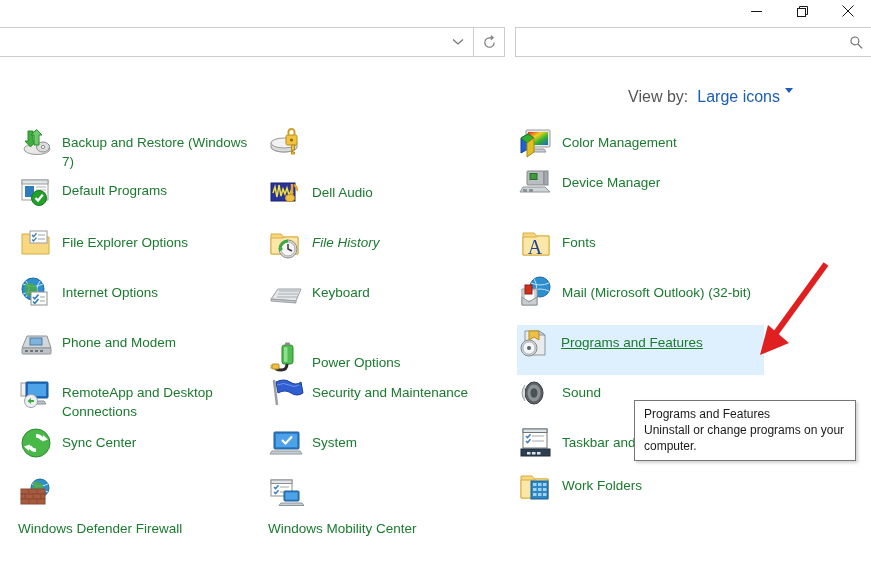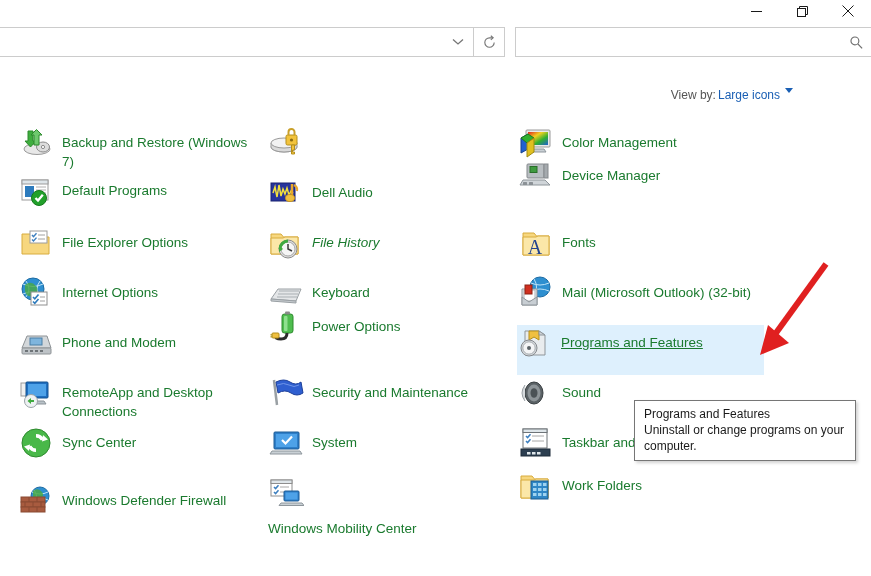--- a/index.html
+++ b/index.html
@@ -94,22 +94,22 @@
     position: absolute;
     right: 7px; top: 7px;
   }
 
   
   .viewby {
     position: absolute;
     right: 78px; top: 88px;
     display: flex;
     align-items: center;
-    gap: 2px;
-    font-size: 12px;
+    gap: 9px;
+    font-size: 16px;
   }
   .viewby-label { color: #555555; }
   .viewby-value {
     color: #1a5fb4;
     cursor: pointer;
     display: flex;
     align-items: flex-start;
     gap: 5px;
   }
   .caret {
@@ -342,21 +342,21 @@
             <circle cx="18" cy="18" r="14" fill="#49b849" stroke="#2f8a2f"></circle>
             <path d="M18 9 a9 9 0 0 1 8 5 l-3.2 1.6 a5.6 5.6 0 0 0 -4.8 -3 Z" fill="#ffffff"></path>
             <path d="M18 27 a9 9 0 0 1 -8 -5 l3.2 -1.6 a5.6 5.6 0 0 0 4.8 3 Z" fill="#ffffff"></path>
             <polygon points="25,10 30,14.5 24,16.5" fill="#ffffff"></polygon>
             <polygon points="11,26 6,21.5 12,19.5" fill="#ffffff"></polygon>
             <circle cx="18" cy="18" r="5" fill="#49b849"></circle>
           </svg>
         </span>
         <span class="cp-label">Sync Center</span>
       </div>
-      <div class="cp-item" style="top: 358px;">
+      <div class="cp-item" style="top: 350px; flex-direction: column;">
         <span class="cp-icon">
           <svg width="36" height="36" viewBox="0 0 36 36">
             <circle cx="22" cy="13" r="9" fill="#2e8fd0" stroke="#1d6ba3"></circle>
             <path d="M14 9 q8 4 16 0 M14 17 q8 -4 16 0" fill="none" stroke="#bfe3f7"></path>
             <path d="M16 7 q5 6 0 12" fill="none" stroke="#bfe3f7"></path>
             <path d="M15 8 q5 -4 9 1 q3 4 -2 7 q-6 3 -7 -3 Z" fill="#49a944" opacity="0.85"></path>
             <g stroke="#8a4a33" fill="#a85b3f">
               <rect x="3" y="14" width="24" height="5"></rect>
               <rect x="3" y="19" width="24" height="5"></rect>
               <rect x="3" y="24" width="24" height="5"></rect>
@@ -422,21 +422,21 @@
             <path d="M3 24 L28 26 L28 28 L3 26 Z" fill="#c6cbcf" stroke="#9aa0a4"></path>
             <g stroke="#a9afb3" fill="none">
               <line x1="11" y1="16" x2="31" y2="16"></line>
               <line x1="10" y1="19" x2="30" y2="19"></line>
               <line x1="9" y1="22" x2="29" y2="22"></line>
             </g>
           </svg>
         </span>
         <span class="cp-label">Keyboard</span>
       </div>
-      <div class="cp-item" style="top: 184px;">
+      <div class="cp-item" style="top: 208px; align-items: center;">
         <span class="cp-icon">
           <svg width="36" height="36" viewBox="0 0 36 36">
             <rect x="14" y="5" width="11" height="19" rx="2.5" fill="#4fbd4f" stroke="#2d8a2d"></rect>
             <rect x="17" y="2.5" width="5" height="3" rx="1" fill="#8a8a8a"></rect>
             <rect x="16" y="7" width="3.5" height="15" rx="1" fill="#9fe89f" opacity="0.8"></rect>
             <path d="M19 24 q0 6 -6 6 q-6 0 -6 -4" fill="none" stroke="#2b2b2b" stroke-width="3"></path>
             <rect x="4" y="24" width="7" height="5" rx="1" fill="#f0c040" stroke="#b58f1c"></rect>
             <rect x="2.5" y="25" width="2" height="1.5" fill="#b8a03c"></rect>
             <rect x="2.5" y="27" width="2" height="1.5" fill="#b8a03c"></rect>
           </svg>
@@ -496,21 +496,21 @@
             </defs>
             <rect x="10" y="7" width="20" height="13" fill="url(#cmg)"></rect>
             <path d="M16 24 h10 l2 3 H14 Z" fill="#c9d0d5" stroke="#8e969c"></path>
             <polygon points="3,13 10,9 10,24 3,28" fill="#2060d0" stroke="#16418f"></polygon>
             <polygon points="3,13 10,9 16,13 9,18" fill="#30b030" stroke="#1d7a1d"></polygon>
             <polygon points="9,18 16,13 16,27 9,32" fill="#e0c020" stroke="#a08a12"></polygon>
           </svg>
         </span>
         <span class="cp-label">Color Management</span>
       </div>
-      <div class="cp-item" style="top: 33px; justify-content: space-between;">
+      <div class="cp-item" style="top: 40px; justify-content: space-between;">
         <span class="cp-icon">
           <svg width="36" height="36" viewBox="0 0 36 36">
             <rect x="9" y="6" width="17" height="14" rx="1" fill="#b9bec2" stroke="#85898d"></rect>
             <rect x="12" y="8.5" width="7" height="6" fill="#3f9a3f" stroke="#2a6e2a"></rect>
             <path d="M5 22 h22 l5 5 H2 Z" fill="#d0d5d9" stroke="#8e959a"></path>
             <rect x="5" y="24" width="4" height="3" rx="0.5" fill="#8b9196"></rect>
             <rect x="11" y="24" width="4" height="3" rx="0.5" fill="#8b9196"></rect>
             <rect x="26" y="6" width="4" height="14" fill="#a5aaae" stroke="#85898d"></rect>
           </svg>
         </span>

